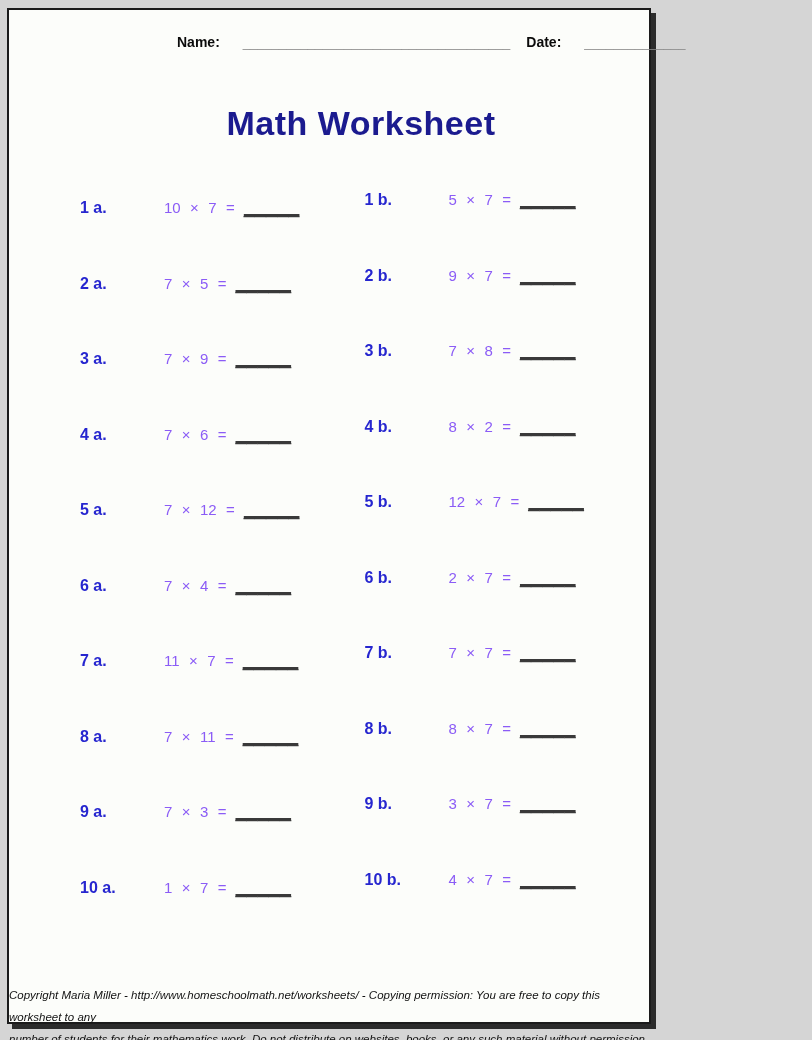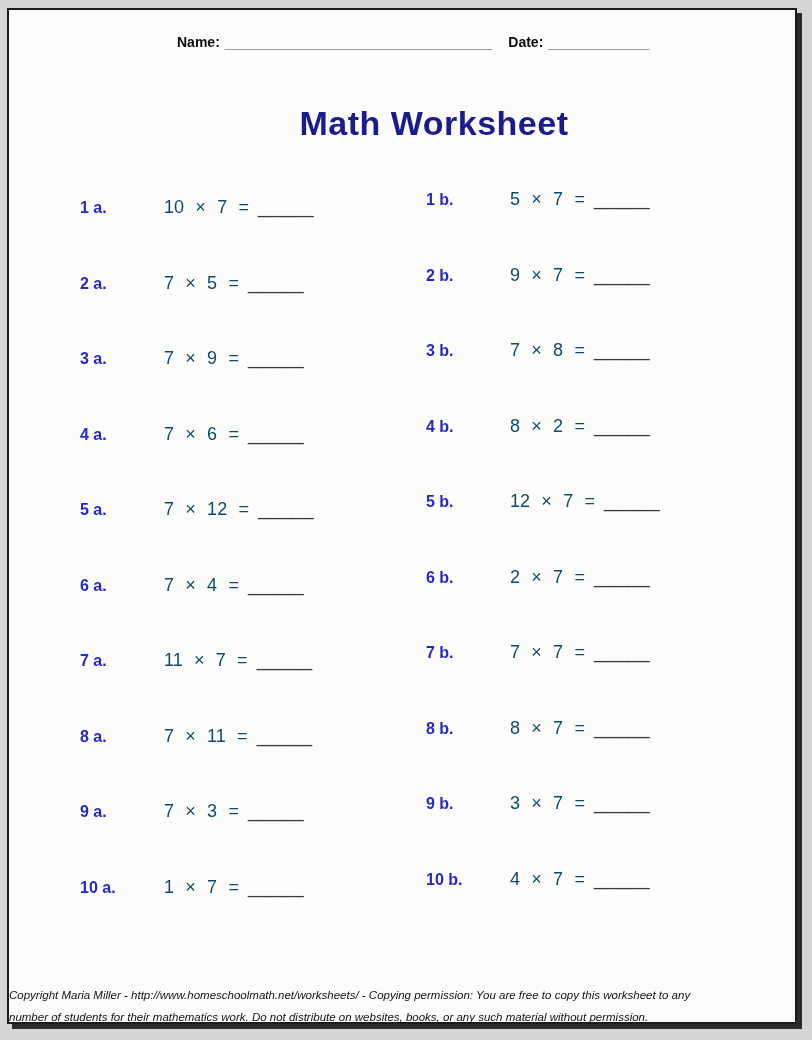--- a/index.html
+++ b/index.html
@@ -6,21 +6,21 @@
   html, body {
     width: 812px; height: 1040px;
     background: #d5d5d5;
     font-family: "Liberation Sans", sans-serif;
     overflow: hidden;
     position: relative;
   }
   .page {
     position: absolute;
     left: 7px; top: 8px;
-    width: 790px; height: 1016px;
+    width: 644px; height: 1016px;
     background: #fcfdfa;
     border: 2px solid #1b1b1b;
     box-shadow: 5px 5px 0 0 #2b2b2b;
   }
   
   .header-row {
     position: absolute;
     left: 168px; top: 24px;
     display: flex;
     align-items: baseline;
@@ -28,21 +28,21 @@
   }
   .field-label {
     font-weight: bold;
     font-size: 14px;
     color: #0b0b0b;
   }
   .field-line {
     font-size: 13px;
     color: #8a8a8a;
     letter-spacing: 0px;
-    margin-left: 5px;
+    margin-left: 23px;
   }
   .date-label { margin-left: 16px; text-align: right; }
   
   .title {
     position: absolute;
     left: 0; top: 94px;
     width: 100%;
     text-align: center;
     font-size: 34px;
     font-weight: bold;
@@ -68,31 +68,32 @@
   }
   .cell.a { margin-left: 71px; margin-top: 16px; }
   .plabel {
     width: 84px;
     font-size: 16px;
     font-weight: bold;
     color: #2626cf;
     flex: none;
   }
   .pexpr {
-    font-size: 18px;
-    color: #0c4a6e;
+    font-size: 15px;
+    color: #8b5cf6;
     word-spacing: 0.35em;
     white-space: nowrap;
   }
   .pblank {
     font-size: 20px;
     color: #3a3a3a;
     margin-left: 9px;
     letter-spacing: 0px;
     white-space: nowrap;
+    text-decoration: underline;
   }
   
   .footer {
     position: absolute;
     left: 0; top: 974px;
     width: 100%;
     text-align: left;
     font-style: italic;
     font-size: 11.5px;
     line-height: 22px;

